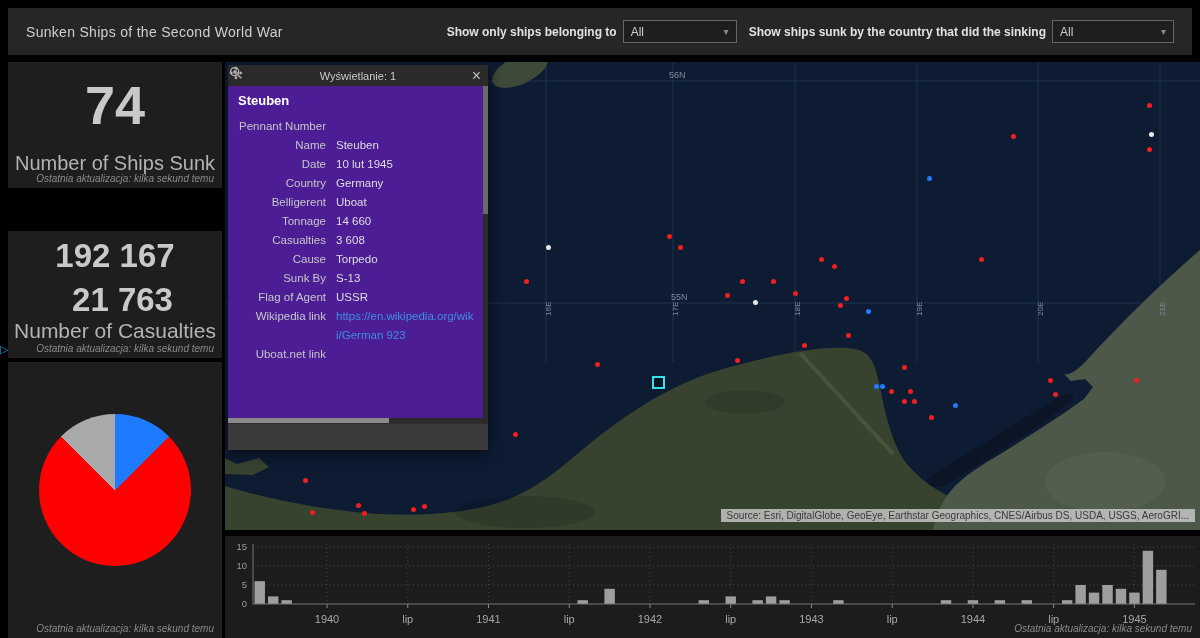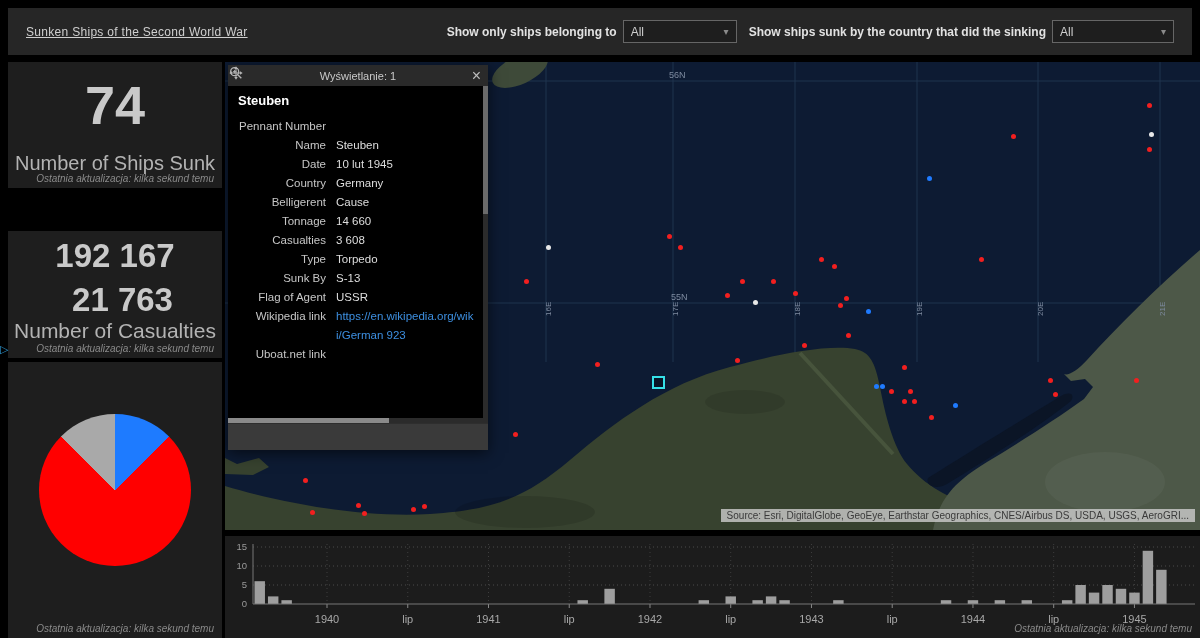--- a/index.html
+++ b/index.html
@@ -1,21 +1,21 @@
 <!DOCTYPE html>
 <html><head>
 <meta charset="utf-8">
 <style>
   html,body{margin:0;padding:0;background:#000;font-family:"Liberation Sans",sans-serif;}
   .page{position:relative;width:1200px;height:638px;background:#000;overflow:hidden;}
   .panel{position:absolute;background:#1e1e1e;}
 
   
   .topbar{left:8px;top:8px;width:1184px;height:47px;background:#262626;display:flex;align-items:center;padding:0 18px;box-sizing:border-box;}
-  .title{font-size:12px;color:#cfcfcf;letter-spacing:.3px;text-decoration:underline;}
+  .title{font-size:14px;color:#cfcfcf;letter-spacing:.3px;}
   .filters{margin-left:auto;display:flex;align-items:center;gap:6px;}
   .filter-label{font-size:12px;color:#e2e2e2;font-weight:bold;white-space:nowrap;}
   .dropdown{width:114px;height:23px;background:#1e1e1e;border:1px solid #666;color:#cfcfcf;font-size:12px;display:flex;align-items:center;justify-content:space-between;padding:0 7px;box-sizing:border-box;margin-right:6px;cursor:pointer;}
   .dropdown:last-child{margin-right:0;width:122px;}
   .chev{color:#8a8a8a;font-size:10px;}
 
   
   .kpi{color:#c9c9c9;text-align:center;}
   .kpi .num{font-weight:bold;color:#c9c9c9;}
   .kpi .lbl{color:#b3b3b3;}
@@ -46,21 +46,21 @@
   .dot.r{background:#f21f1f;}
   .dot.b{background:#1f7bff;}
   .dot.w{background:#e8e8e8;}
   .selected-marker{position:absolute;width:9px;height:9px;border:2px solid #35e0e8;background:rgba(0,0,0,0.25);}
   .attribution{position:absolute;right:5px;bottom:8px;background:rgba(205,205,205,0.8);color:#3a3a3a;font-size:10px;padding:1px 6px;white-space:nowrap;}
 
   
   .popup{position:absolute;left:3px;top:3px;width:260px;box-shadow:0 3px 14px rgba(0,0,0,0.6);}
   .popup-header{height:21px;background:#2a2a2a;color:#c9c9c9;font-size:11px;display:flex;align-items:center;justify-content:center;position:relative;text-align:right;}
   .popup-close{position:absolute;right:7px;top:0;height:21px;display:flex;align-items:center;color:#bdbdbd;font-size:16px;cursor:pointer;}
-  .popup-body{background:#000000;padding:7px 10px 4px;position:relative;height:337px;box-sizing:border-box;overflow:hidden;}
+  .popup-body{background:#4c1d95;padding:7px 10px 4px;position:relative;height:337px;box-sizing:border-box;overflow:hidden;}
   .popup-title{color:#fff;font-weight:bold;font-size:13px;margin-bottom:9px;}
   .prow{display:grid;grid-template-columns:88px 1fr;column-gap:10px;font-size:11.5px;line-height:19px;}
   .prow .pl{color:#c6c6c6;text-align:right;}
   .prow .pv{color:#dedede;word-break:break-all;}
   .prow .pv.link{color:#3d8fe0;cursor:pointer;}
   .hscroll{position:absolute;left:0;bottom:0;width:100%;height:5px;background:#2b2b2b;}
   .hscroll .thumb{height:5px;width:62%;background:#8a8a8a;}
   .vscroll{position:absolute;right:0;top:0;width:5px;height:100%;background:#2b2b2b;}
   .vscroll .thumb{width:5px;height:38%;background:#6a6a6a;}
   .popup-toolbar{height:26px;background:#3a3a3a;border-top:1px solid #2e2e2e;display:flex;align-items:center;gap:18px;padding:0 10px;}
@@ -220,32 +220,32 @@
             <div class="prow">
               <div class="pl">Date</div>
               <div class="pv">10 lut 1945</div>
             </div>
             <div class="prow">
               <div class="pl">Country</div>
               <div class="pv">Germany</div>
             </div>
             <div class="prow">
               <div class="pl">Belligerent</div>
-              <div class="pv">Cause</div>
+              <div class="pv">Uboat</div>
             </div>
             <div class="prow">
               <div class="pl">Tonnage</div>
               <div class="pv">14 660</div>
             </div>
             <div class="prow">
               <div class="pl">Casualties</div>
               <div class="pv">3 608</div>
             </div>
             <div class="prow">
-              <div class="pl">Type</div>
+              <div class="pl">Cause</div>
               <div class="pv">Torpedo</div>
             </div>
             <div class="prow">
               <div class="pl">Sunk By</div>
               <div class="pv">S-13</div>
             </div>
             <div class="prow">
               <div class="pl">Flag of Agent</div>
               <div class="pv">USSR</div>
             </div>

